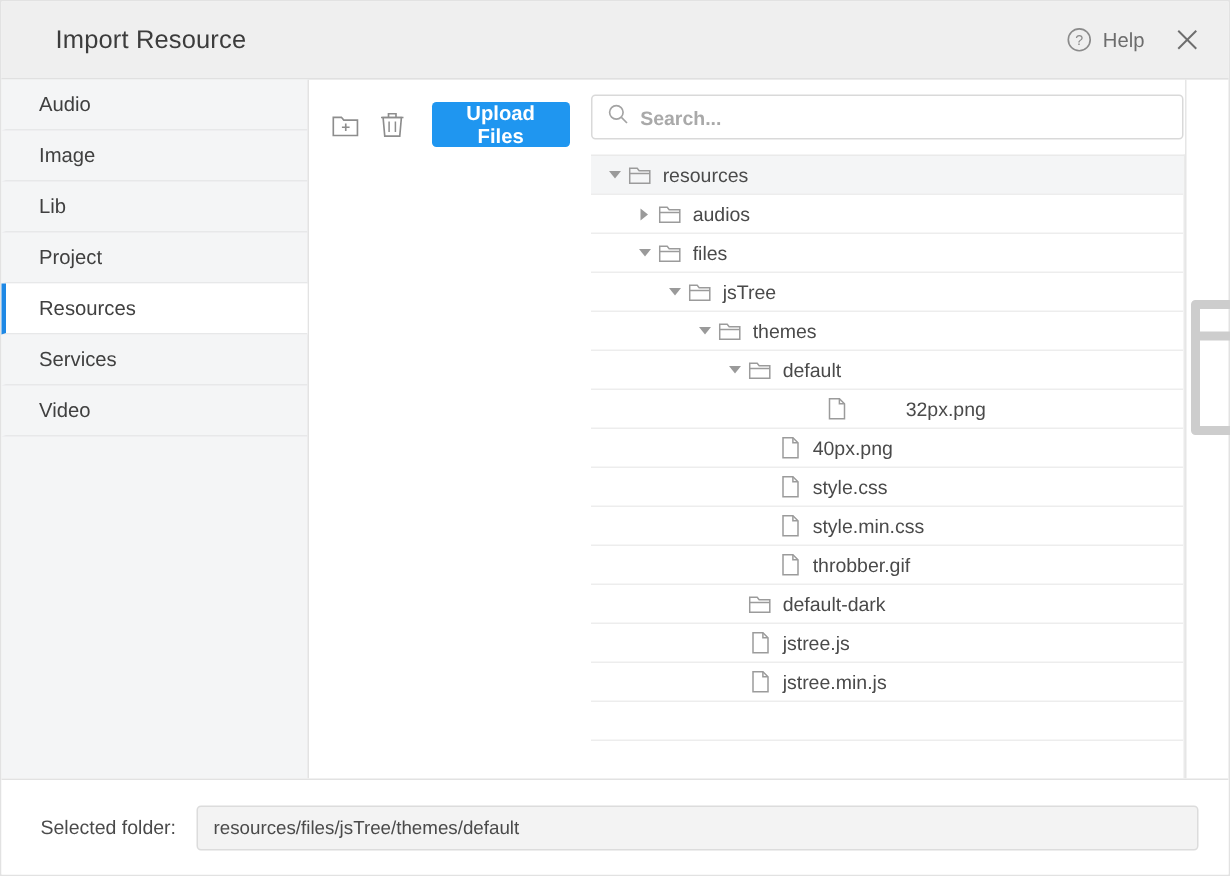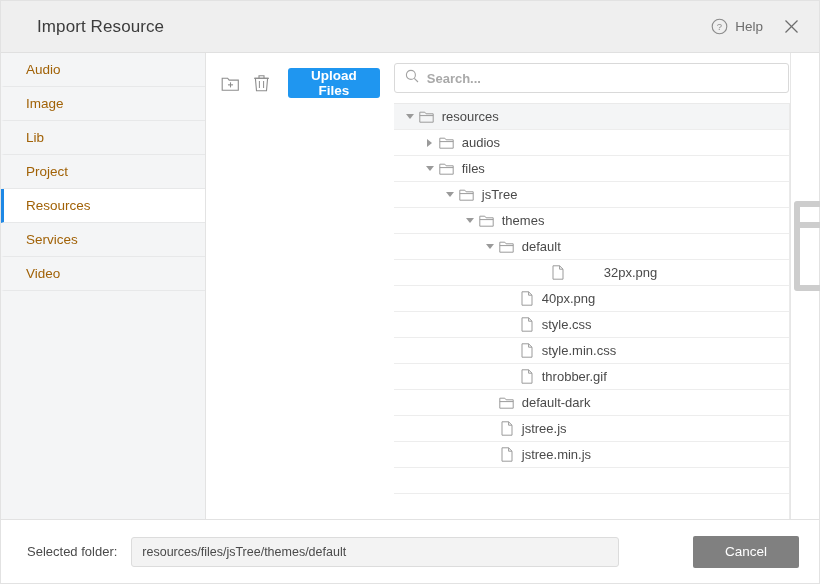--- a/index.html
+++ b/index.html
@@ -48,21 +48,21 @@
   
   .sidebar {
     width: 205px; min-width: 205px;
     background: #f4f5f6;
     border-right: 1px solid #e3e3e3;
   }
   .side-item {
     height: 34px;
     display: flex; align-items: center;
     padding-left: 22px;
-    font-size: 13.5px; color: #a16207;
+    font-size: 13.5px; color: #404040;
     border-bottom: 1px solid #e7e8e9;
     border-left: 3px solid transparent;
     cursor: pointer;
     background: transparent;
   }
   .side-item.active {
     background: #ffffff;
     border-left-color: #1e88e5;
   }
 
@@ -446,16 +446,15 @@
           <div class="preview-name">default</div>
         </div>
 
       </div>
     </div>
   </div>
 
   <div class="footer">
     <div class="footer-label">Selected folder:</div>
     <input class="path-input" type="text" readonly="" value="resources/files/jsTree/themes/default" style="">
-    <button class="cancel-btn">Cancel</button>
   </div>
 
 </div>
 
 </body></html>

